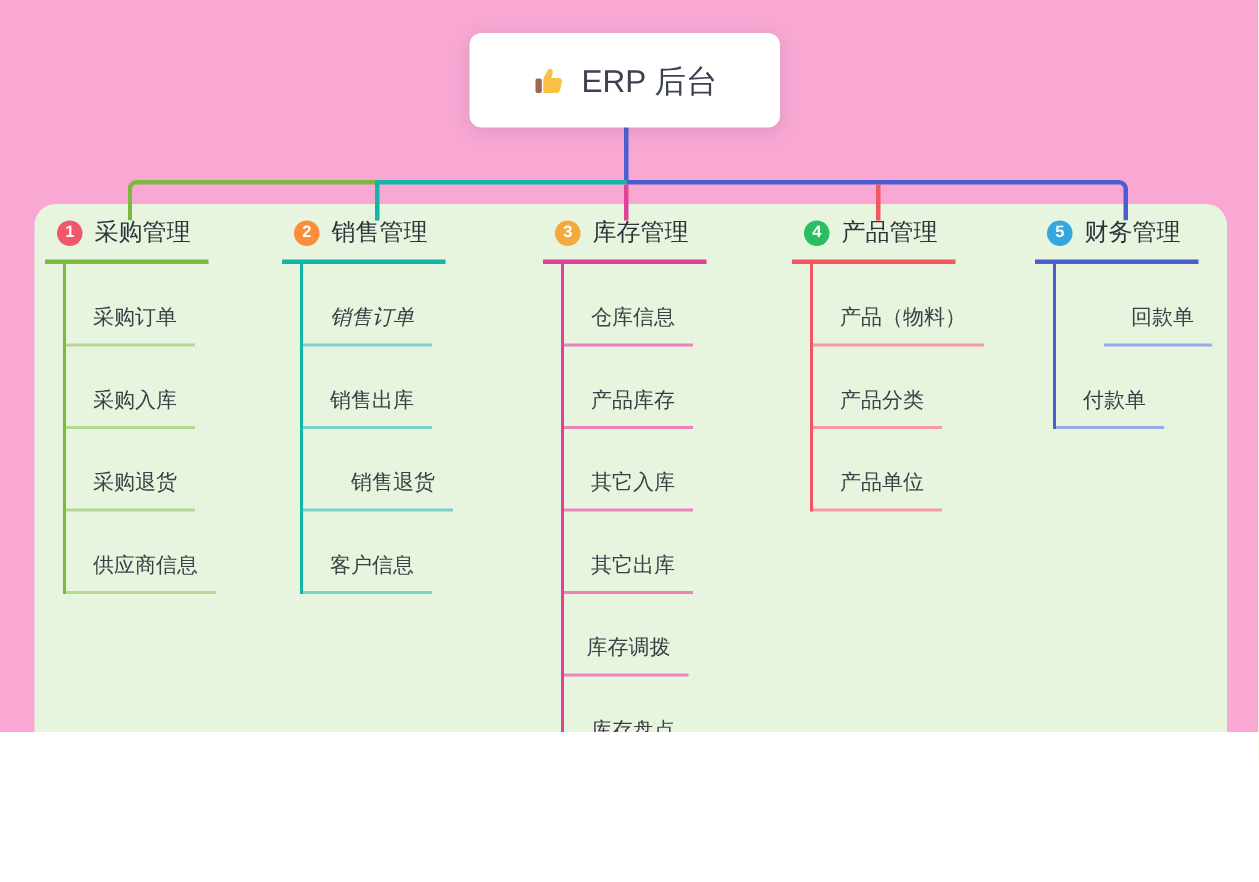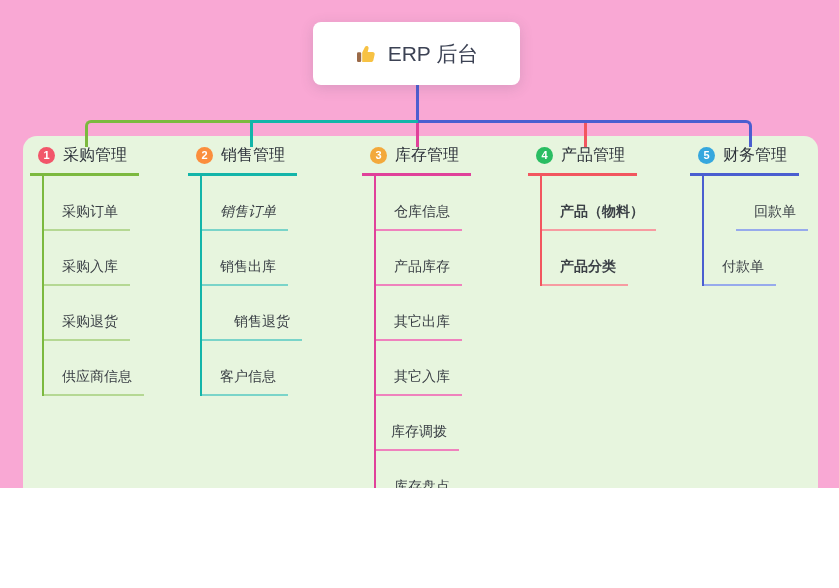--- a/index.html
+++ b/index.html
@@ -104,44 +104,47 @@
       <span>库存管理</span>
     </div>
     <ul class="children" style="border-left-color: rgb(224, 65, 154);">
           <li class="child">
             <span class="child-label" style="border-bottom-color: rgb(239, 130, 189); margin-top: 40px;">仓库信息</span>
           </li>
           <li class="child">
             <span class="child-label" style="border-bottom-color: rgb(239, 130, 189);">产品库存</span>
           </li>
           <li class="child">
-            <span class="child-label" style="border-bottom-color: rgb(239, 130, 189);">其它出库</span>
+            <span class="child-label" style="border-bottom-color: rgb(239, 130, 189);">其它入库</span>
           </li>
           <li class="child">
-            <span class="child-label" style="border-bottom-color: rgb(239, 130, 189);">其它入库</span>
+            <span class="child-label" style="border-bottom-color: rgb(239, 130, 189);">其它出库</span>
           </li>
           <li class="child">
             <span class="child-label" style="border-bottom-color: rgb(239, 130, 189); padding-left: 15px;">库存调拨</span>
           </li>
           <li class="child">
             <span class="child-label" style="border-bottom-color: rgb(239, 130, 189);">库存盘点</span>
           </li>
         </ul>
   </div>
       <div class="branch" style="left: 528px;">
     <div class="branch-header" style="border-bottom-color: rgb(242, 86, 95);">
       <span class="badge" style="background-color: rgb(42, 189, 98);">4</span>
       <span>产品管理</span>
     </div>
-    <ul class="children" style="border-left-color: rgb(242, 86, 95); font-weight: bold;">
+    <ul class="children" style="border-left-color: rgb(242, 86, 95);">
           <li class="child">
             <span class="child-label" style="border-bottom-color: rgb(247, 155, 161);">产品（物料）</span>
           </li>
           <li class="child">
             <span class="child-label" style="border-bottom-color: rgb(247, 155, 161);">产品分类</span>
+          </li>
+          <li class="child">
+            <span class="child-label" style="border-bottom-color: rgb(247, 155, 161);">产品单位</span>
           </li>
         </ul>
   </div>
       <div class="branch" style="left: 690px;">
     <div class="branch-header" style="border-bottom-color: rgb(74, 94, 208);">
       <span class="badge" style="background-color: rgb(54, 167, 222);">5</span>
       <span>财务管理</span>
     </div>
     <ul class="children" style="border-left-color: rgb(74, 94, 208);">
           <li class="child">

